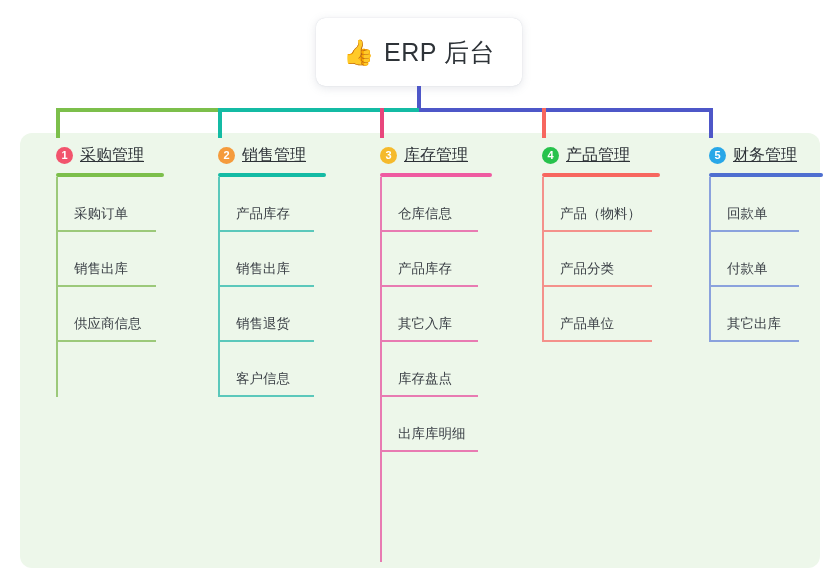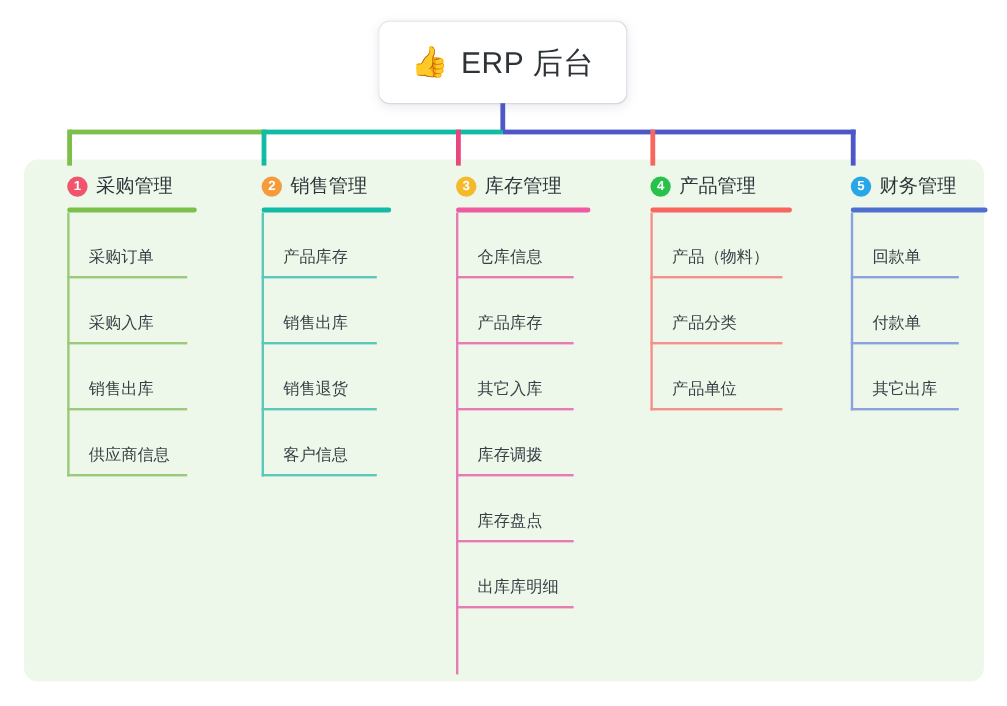--- a/index.html
+++ b/index.html
@@ -100,20 +100,21 @@
     font-size: 11px;
     line-height: 17px;
     text-align: center;
     font-weight: 700;
     flex: 0 0 auto;
   }
   .col-title {
     font-size: 16px;
     color: #2e3338;
     white-space: nowrap;
+    text-decoration: underline;
   }
   .col-rule {
     height: 4px;
     border-radius: 2px;
     margin-top: 7px;
   }
 
   
   .leaves {
     position: relative;
@@ -176,24 +177,20 @@
           <span class="col-title">采购管理</span>
         </div>
         <div class="col-rule" style="background: rgb(124, 191, 75); width: 108px; margin-left: 18px;"></div>
         <div class="leaves">
           <div class="spine" style="background: rgb(156, 201, 122); height: 220px;"></div>
           <div class="leaf">
             <span class="leaf-label">采购订单</span>
             <div class="leaf-rule" style="background: rgb(156, 201, 122); width: 100px;"></div>
           </div>
           <div class="leaf">
-            <span class="leaf-label">采购入库</span>
-            <div class="leaf-rule" style="background: rgb(156, 201, 122); width: 100px;"></div>
-          </div>
-          <div class="leaf">
             <span class="leaf-label">销售出库</span>
             <div class="leaf-rule" style="background: rgb(156, 201, 122); width: 100px;"></div>
           </div>
           <div class="leaf">
             <span class="leaf-label">供应商信息</span>
             <div class="leaf-rule" style="background: rgb(156, 201, 122); width: 100px;"></div>
           </div>
         </div>
       </div>
       <div class="column" style="left: 200px;">
@@ -236,24 +233,20 @@
           </div>
           <div class="leaf">
             <span class="leaf-label">产品库存</span>
             <div class="leaf-rule" style="background: rgb(232, 123, 178); width: 98px;"></div>
           </div>
           <div class="leaf">
             <span class="leaf-label">其它入库</span>
             <div class="leaf-rule" style="background: rgb(232, 123, 178); width: 98px;"></div>
           </div>
           <div class="leaf">
-            <span class="leaf-label">库存调拨</span>
-            <div class="leaf-rule" style="background: rgb(232, 123, 178); width: 98px;"></div>
-          </div>
-          <div class="leaf">
             <span class="leaf-label">库存盘点</span>
             <div class="leaf-rule" style="background: rgb(232, 123, 178); width: 98px;"></div>
           </div>
           <div class="leaf">
             <span class="leaf-label">出库库明细</span>
             <div class="leaf-rule" style="background: rgb(232, 123, 178); width: 98px;"></div>
           </div>
         </div>
       </div>
       <div class="column" style="left: 524px;">

